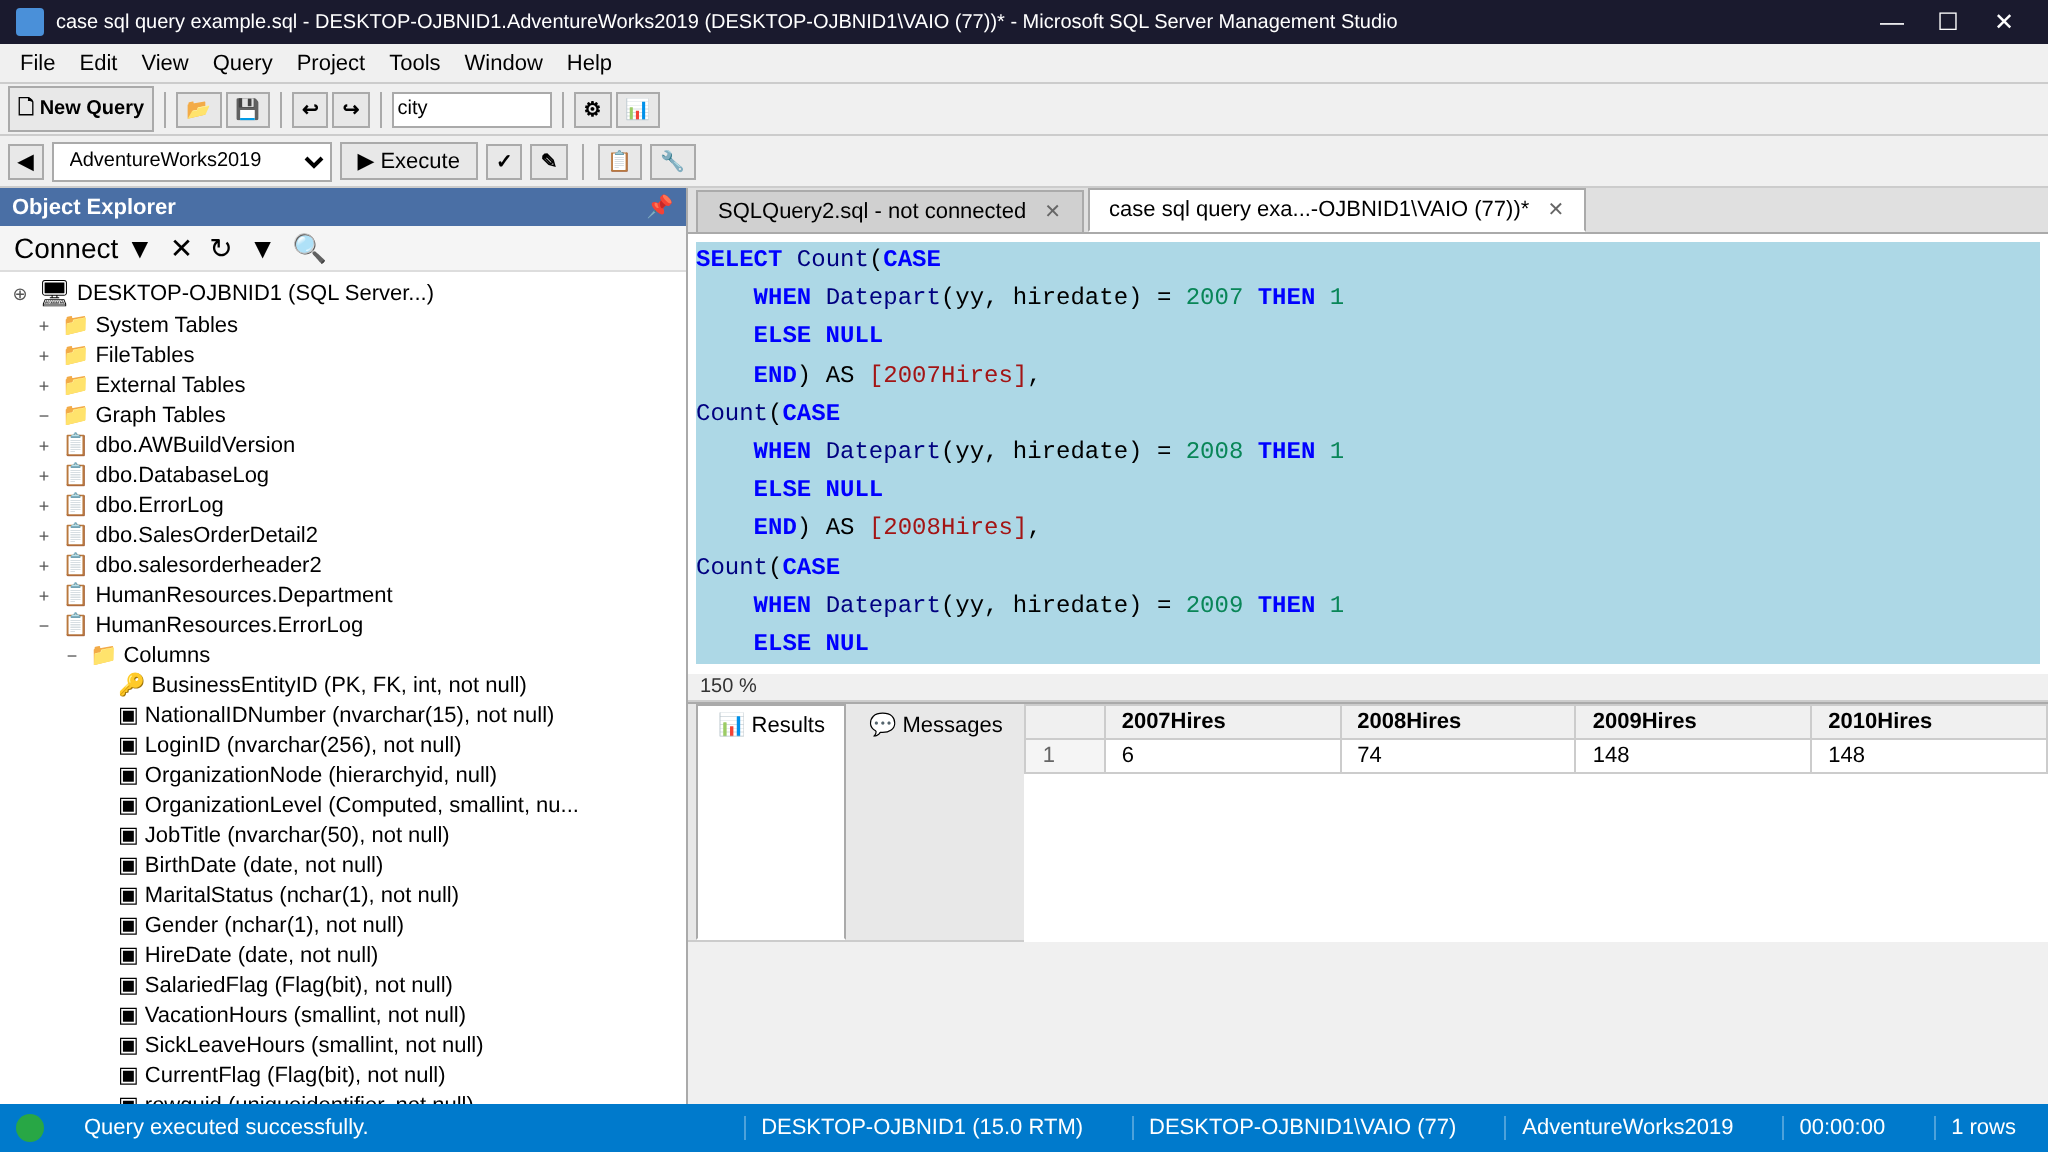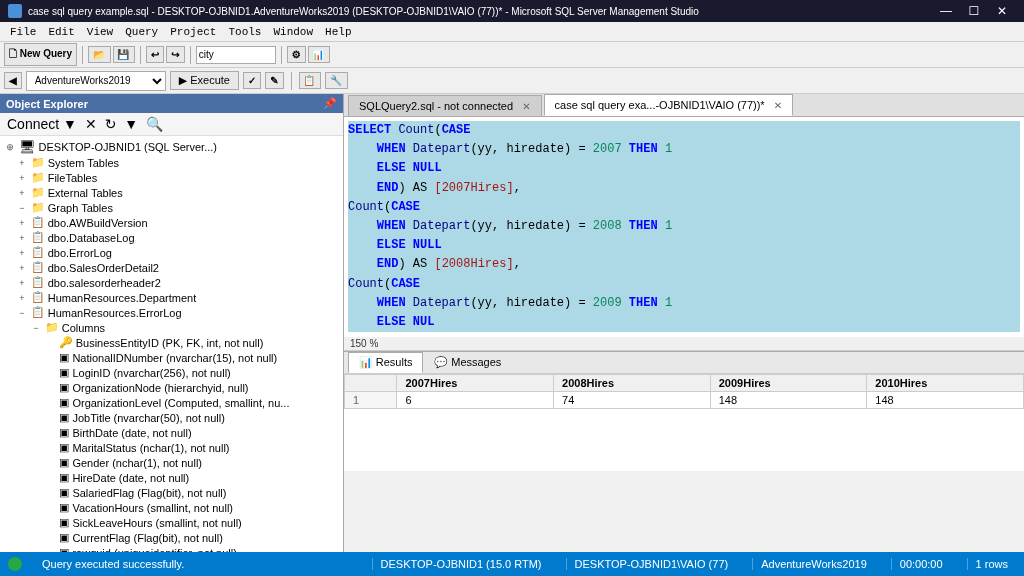--- a/index.html
+++ b/index.html
@@ -7,21 +7,21 @@
 
     
     .title-bar { background: #1a1a2e; color: #fff; height: 22px; display: flex; align-items: center; justify-content: space-between; padding: 0 8px; font-size: 11px; }
     .title-bar-left { display: flex; align-items: center; gap: 6px; }
     .title-bar-icon { width: 14px; height: 14px; background: #4a90d9; border-radius: 2px; display: inline-block; }
     .title-bar-controls { display: flex; gap: 0; }
     .title-bar-controls span { width: 28px; height: 22px; display: flex; align-items: center; justify-content: center; font-size: 12px; cursor: pointer; }
 
     
     .menu-bar { background: #f0f0f0; height: 20px; display: flex; align-items: center; padding: 0 4px; border-bottom: 1px solid #ccc; font-size: 11px; }
-    .menu-item { padding: 2px 6px; cursor: pointer; font-family: Liberation Mono, monospace; }
+    .menu-item { padding: 2px 6px; cursor: pointer; }
 
     
     .toolbar { background: #f0f0f0; height: 26px; display: flex; align-items: center; padding: 2px 4px; border-bottom: 1px solid #ccc; gap: 2px; }
     .toolbar-btn { padding: 2px 4px; font-size: 10px; background: #e8e8e8; border: 1px solid #aaa; cursor: pointer; display: flex; align-items: center; gap: 2px; font-weight: bold; }
     .toolbar-sep { width: 1px; height: 18px; background: #aaa; margin: 0 3px; }
     .toolbar-combo { height: 18px; font-size: 10px; border: 1px solid #aaa; padding: 0 2px; background: white; }
 
     
     .db-toolbar { background: #f0f0f0; height: 26px; display: flex; align-items: center; padding: 2px 4px; border-bottom: 1px solid #ccc; gap: 4px; }
     .db-combo { height: 20px; font-size: 10px; border: 1px solid #aaa; padding: 0 4px; background: white; min-width: 140px; }
@@ -54,21 +54,21 @@
 
     
     .code-area { flex: 1; background: #fff; overflow: auto; padding: 4px; font-family: 'Consolas', 'Courier New', monospace; font-size: 12px; line-height: 1.6; min-height: 0; }
     .code-line { white-space: pre; display: flex; align-items: baseline; }
     .code-line.highlighted { background: #add8e6; }
 
     
     .zoom-bar { background: #f0f0f0; border-bottom: 1px solid #ccc; padding: 1px 6px; font-size: 10px; color: #333; }
 
     
-    .results-panel { height: 120px; background: #fff; border-top: 1px solid #aaa; display: flex; flex-direction: column; }
+    .results-panel { height: 120px; background: #fff; border-top: 1px solid #aaa; display: flex; flex-direction: row; }
     .results-tabs { background: #e8e8e8; border-bottom: 1px solid #ccc; display: flex; padding-left: 4px; }
     .results-tab { padding: 3px 10px; font-size: 11px; cursor: pointer; border: 1px solid transparent; border-bottom: none; }
     .results-tab.active { background: #fff; border-color: #aaa; border-bottom: 1px solid #fff; }
     .results-content { flex: 1; overflow: auto; }
     .results-table { border-collapse: collapse; font-size: 11px; font-family: 'Segoe UI', sans-serif; width: 100%; }
     .results-table th { background: #f0f0f0; border: 1px solid #ccc; padding: 2px 8px; font-weight: bold; text-align: left; }
     .results-table td { border: 1px solid #ccc; padding: 2px 8px; }
     .results-table td.row-num { color: #666; background: #f5f5f5; }
 
     

